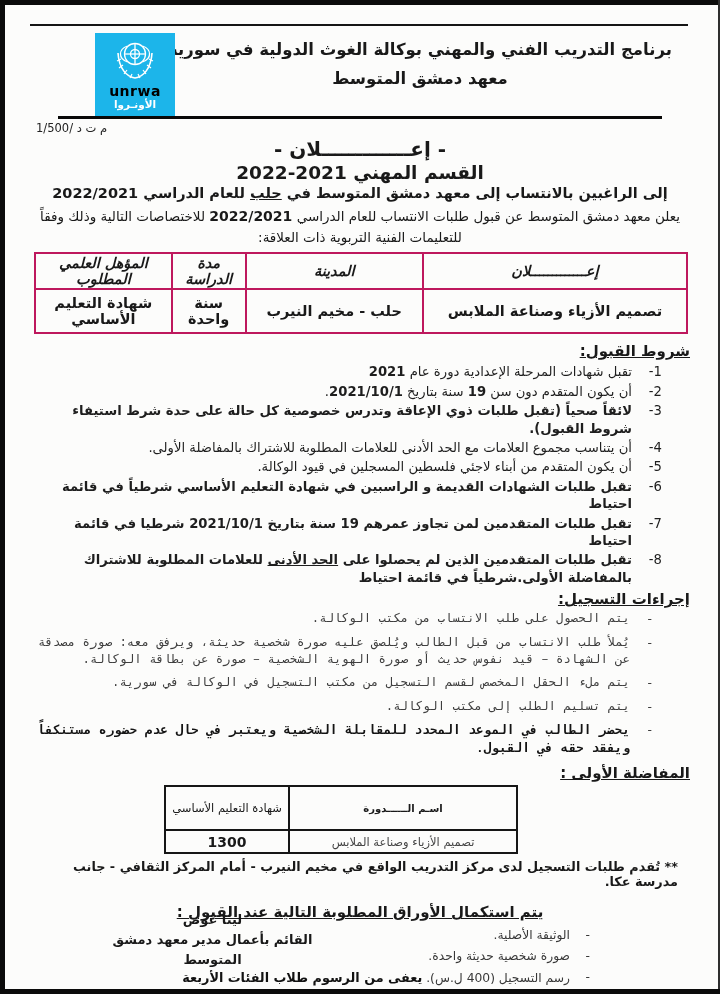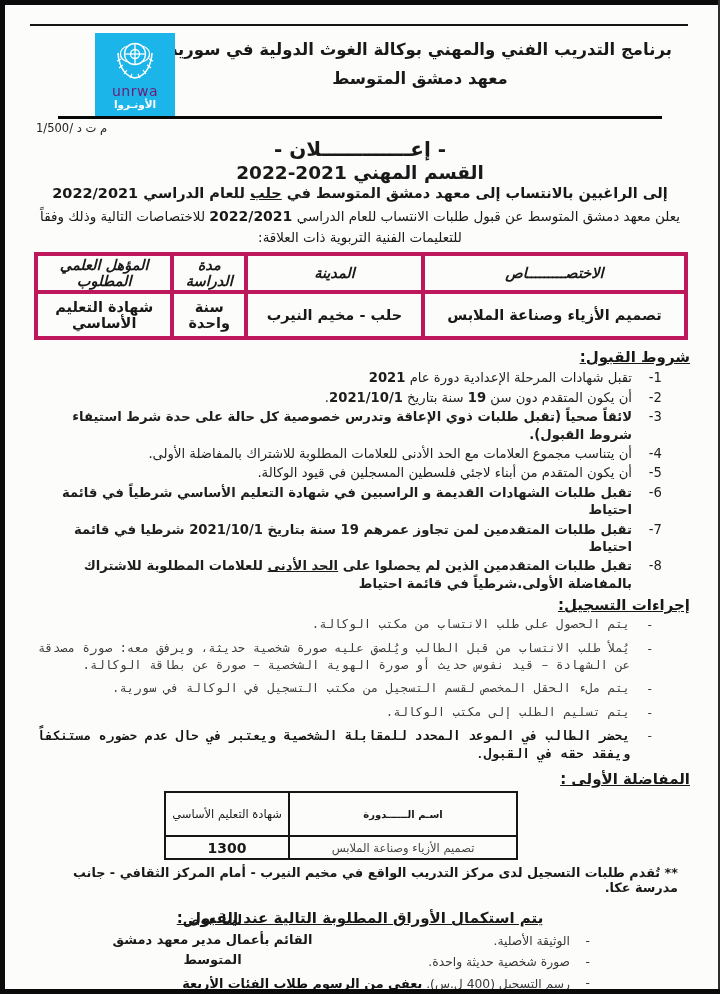--- a/index.html
+++ b/index.html
@@ -8,35 +8,35 @@
   
   .bar-top{position:absolute;top:0;left:0;width:100%;height:5px;background:#0b0b0b;}
   .bar-bottom{position:absolute;bottom:0;left:0;width:100%;height:5px;background:#0b0b0b;}
   .bar-left{position:absolute;top:0;left:0;width:5px;height:100%;background:#0b0b0b;}
   .bar-right{position:absolute;top:0;right:0;width:2px;height:100%;background:#2e2e2e;}
   .rule-top{position:absolute;top:24px;left:30px;width:658px;height:2px;background:#151515;}
   
   .letterhead{position:relative;padding-top:28px;height:86px;}
   .logo{position:absolute;left:95px;top:33px;width:80px;height:83px;background:#1cb5ea;
         display:flex;flex-direction:column;align-items:center;justify-content:center;gap:1px;}
-  .logo-latin{color:#701a75;font-weight:normal;font-size:14px;letter-spacing:.5px;line-height:1;direction:ltr;}
+  .logo-latin{color:#000000;font-weight:bold;font-size:14px;letter-spacing:.5px;line-height:1;direction:ltr;}
   .logo-arabic{color:#fff;font-weight:bold;font-size:10.5px;line-height:1.1;}
   .lh-title{margin-left:150px;margin-right:30px;text-align:center;font-weight:bold;font-size:16.5px;line-height:1.75;padding-top:8px;}
   .rule-thick{margin:2px 58px 0 58px;height:3px;background:#080808;}
   .content{padding:0 30px;}
   .ref{text-align:left;font-size:11.5px;margin:2px 0 0 6px;color:#222;}
   .h-announce{text-align:center;font-size:20px;font-weight:bold;margin:2px 0 0;}
   .h-section{text-align:center;font-size:18.5px;font-weight:bold;margin:1px 0 2px;}
   .h-addressee{text-align:center;font-size:14.5px;font-weight:bold;margin:0 0 5px;}
   .intro{text-align:center;font-size:13.5px;line-height:1.5;margin:0 8px 5px;}
   .intro b{font-size:14px;}
   
   table{border-collapse:collapse;}
   .t1{width:654px;margin:0 2px 8px auto;}
-  .t1 th,.t1 td{border:4px solid #be185d;text-align:center;padding:0 4px;}
+  .t1 th,.t1 td{border:2px solid #be185d;text-align:center;padding:0 4px;}
   .t1 th{font-style:italic;font-weight:bold;font-size:14.5px;height:34px;}
   .t1 td{font-weight:bold;font-size:14.5px;height:42px;}
   .sec-h{font-weight:bold;font-size:15px;text-decoration:underline;margin:4px 0 3px;}
   
   .item{display:flex;}
   .clist{padding-right:28px;}
   .clist .item{font-size:13.2px;line-height:1.32;margin-bottom:2px;color:#1e1e1e;}
   .clist .marker{flex:0 0 30px;}
   .clist .txt{flex:1;}
   .plist{padding-right:38px;margin-top:2px;}
@@ -107,21 +107,21 @@
 
     <table class="t1">
       <colgroup>
           <col style="width:265px">
           <col style="width:178px">
           <col style="width:74px">
           <col style="width:137px">
         </colgroup>
       <tbody>
           <tr>
-        <th>الاختصـــــــــاص</th>
+        <th>إعـــــــــــــلان</th>
         <th>المدينة</th>
         <th>مدة الدراسة</th>
         <th>المؤهل العلمي المطلوب</th>
       </tr>
       <tr>
         <td>تصميم الأزياء وصناعة الملابس</td>
         <td>حلب - مخيم النيرب</td>
         <td>سنة واحدة</td>
         <td>شهادة التعليم الأساسي</td>
       </tr>

